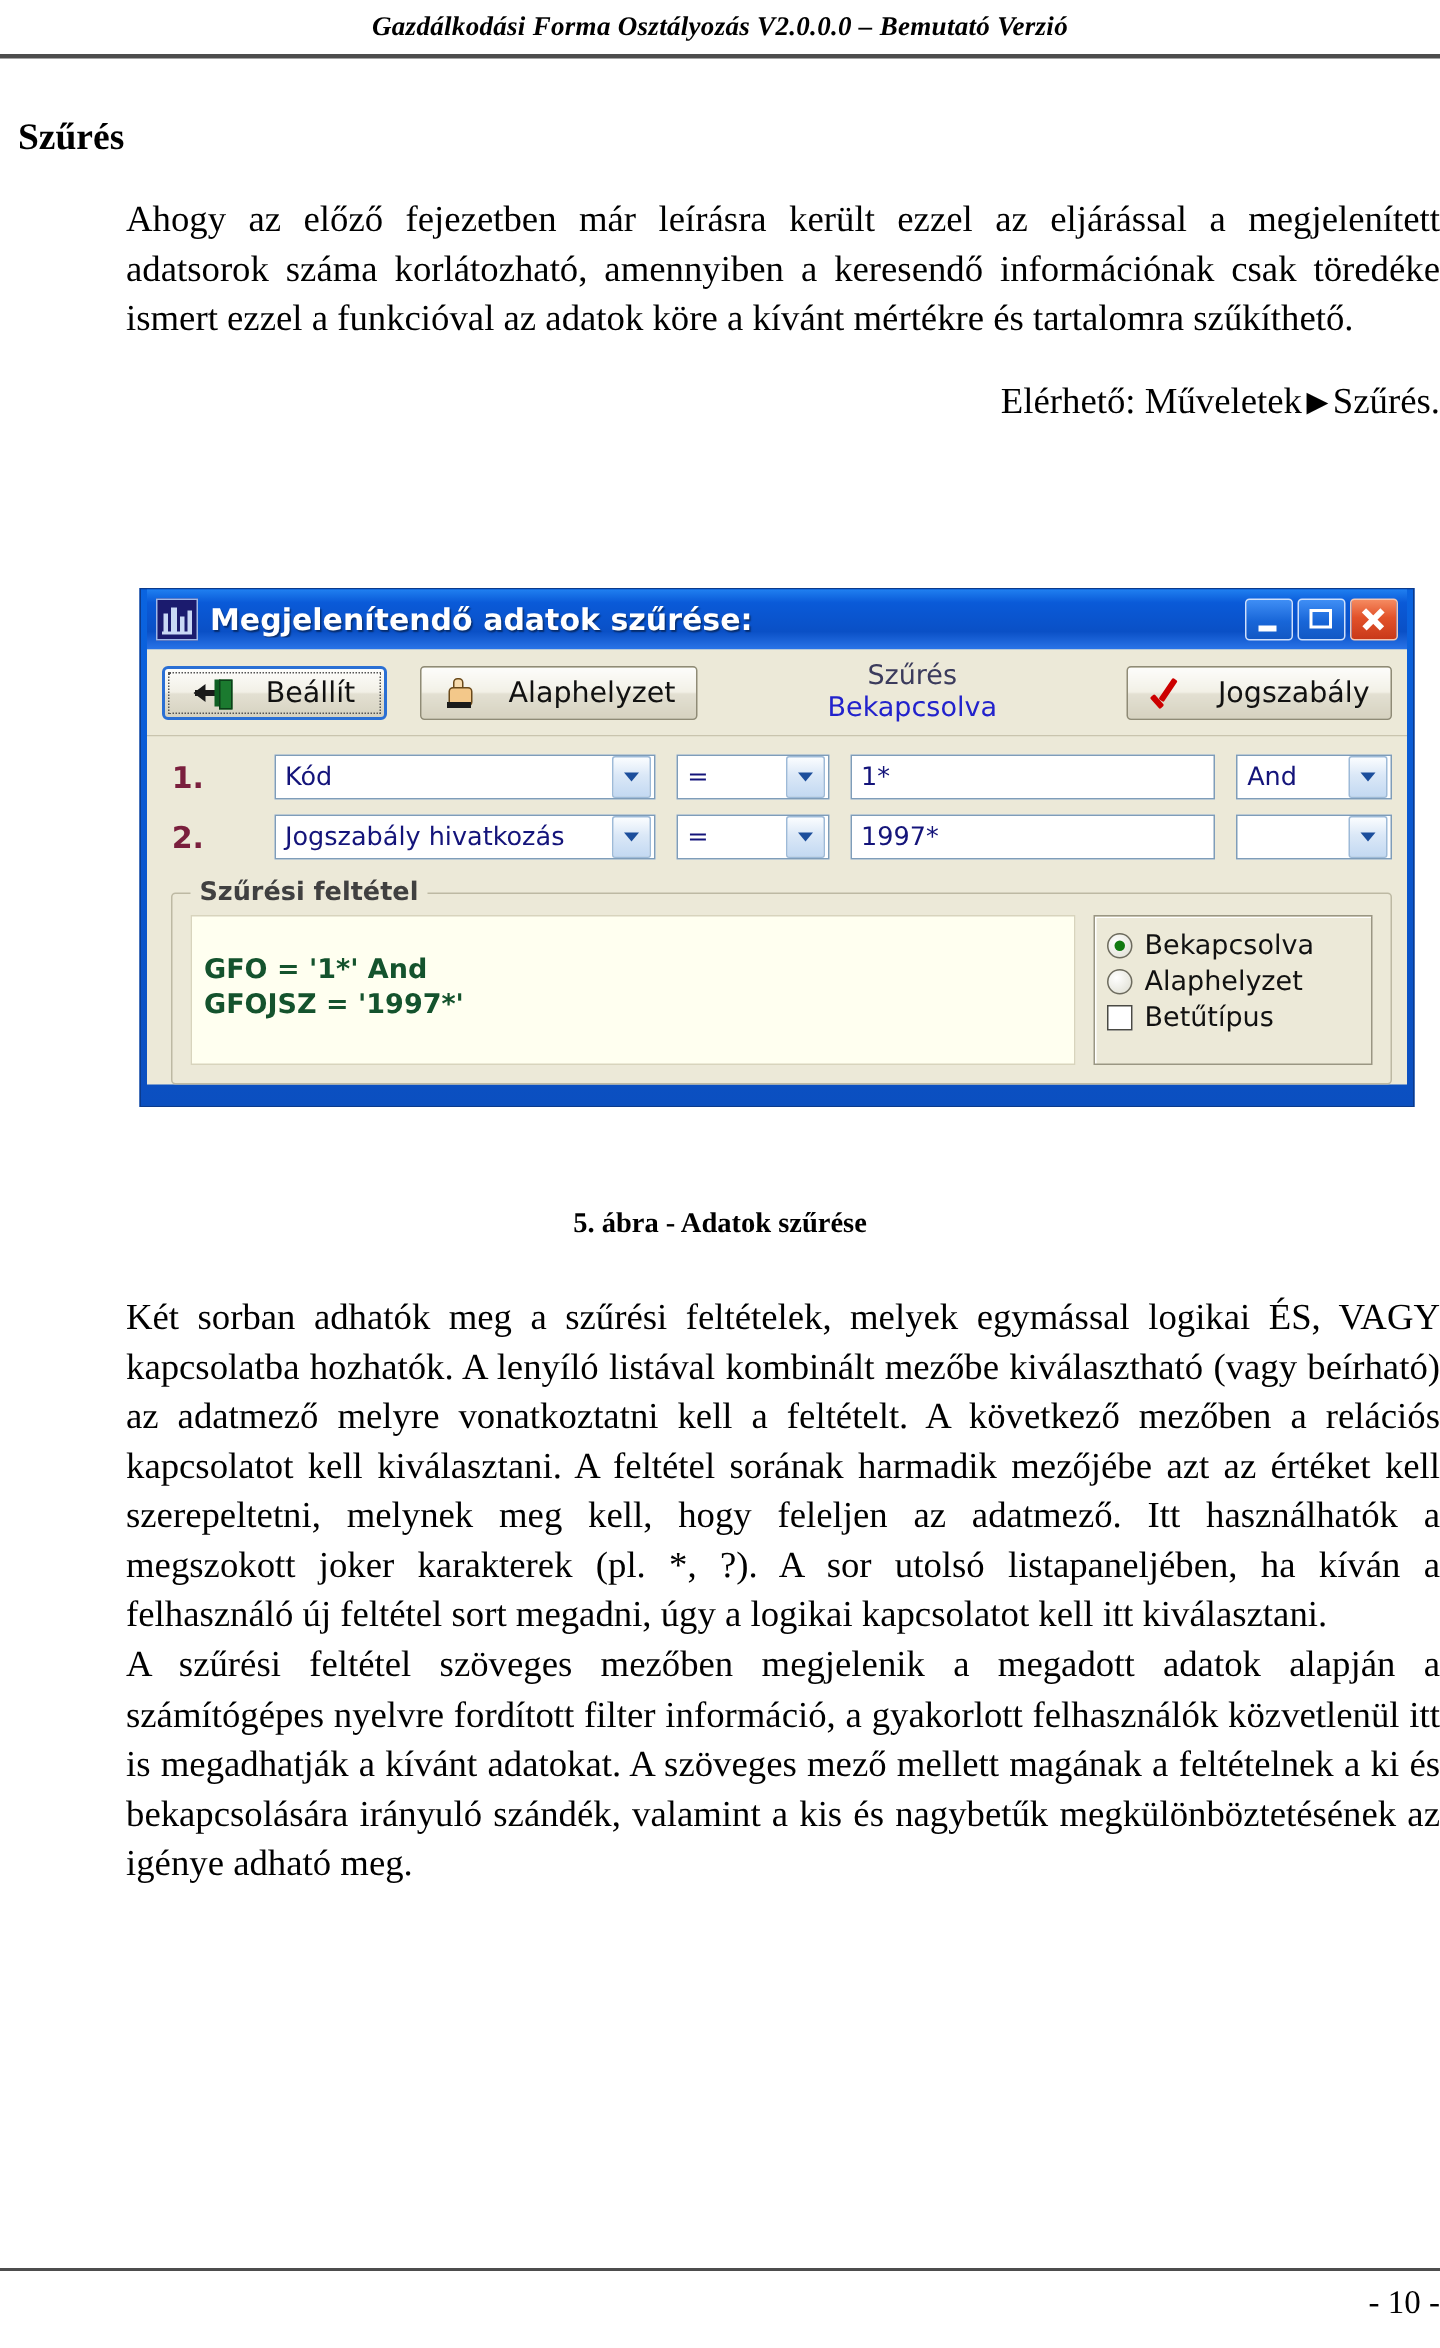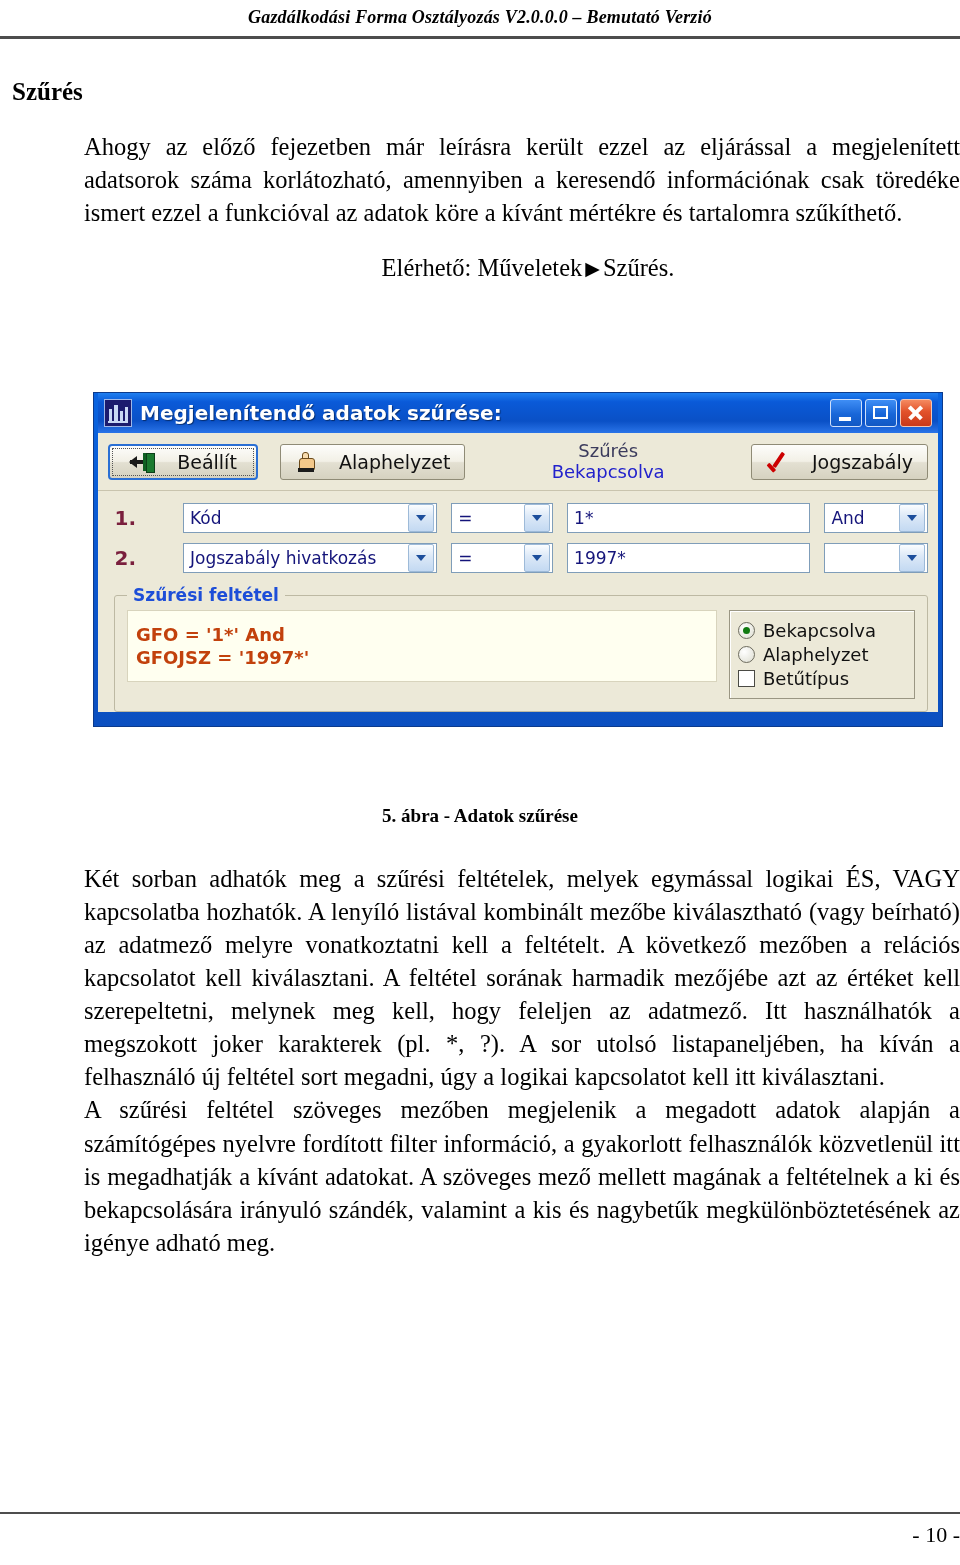--- a/index.html
+++ b/index.html
@@ -61,21 +61,21 @@
     width: 876px;
   }
   p.body {
     margin: 0;
     font-size: 24.5px;
     line-height: 1.35;
     text-align: justify;
     text-justify: inter-word;
     font-family: "Liberation Serif", "DejaVu Serif", serif;
   }
-  p.body.nojust { text-align: center; margin-left: 12px; }
+  p.body.nojust { text-align: right; margin-left: 12px; }
   .gap-md { height: 22px; }
 
   .arrow-glyph {
     font-size: 19px;
     vertical-align: 1px;
     padding: 0 3px;
   }
 
   
   .figure-wrap {
@@ -318,33 +318,33 @@
     background: #ece9d8;
   }
   .gb-legend {
     position: absolute;
     top: -11px;
     left: 12px;
     background: #ece9d8;
     padding: 0 6px;
     font-size: 17px;
     font-weight: bold;
-    color: #1d4ed8;
+    color: #404040;
     font-family: "DejaVu Sans", "Liberation Sans", sans-serif;
   }
   .gb-body { display: flex; align-items: stretch; gap: 12px; }
   .filter-text {
     flex: 1 1 auto;
-    height: 72px;
+    height: 100px;
     background: #fffff0;
     border: 1px solid #d8d4bd;
-    padding: 12px 8px;
+    padding: 24px 8px;
     font-size: 18px;
     font-weight: bold;
-    color: #c2410c;
+    color: #14532d;
     line-height: 1.3;
     font-family: "DejaVu Sans", "Liberation Sans", sans-serif;
     box-sizing: border-box;
   }
   .opts {
     width: 186px;
     flex: 0 0 auto;
     border: 1px solid #9a9683;
     background: #ece9d8;
     padding: 6px 8px;

